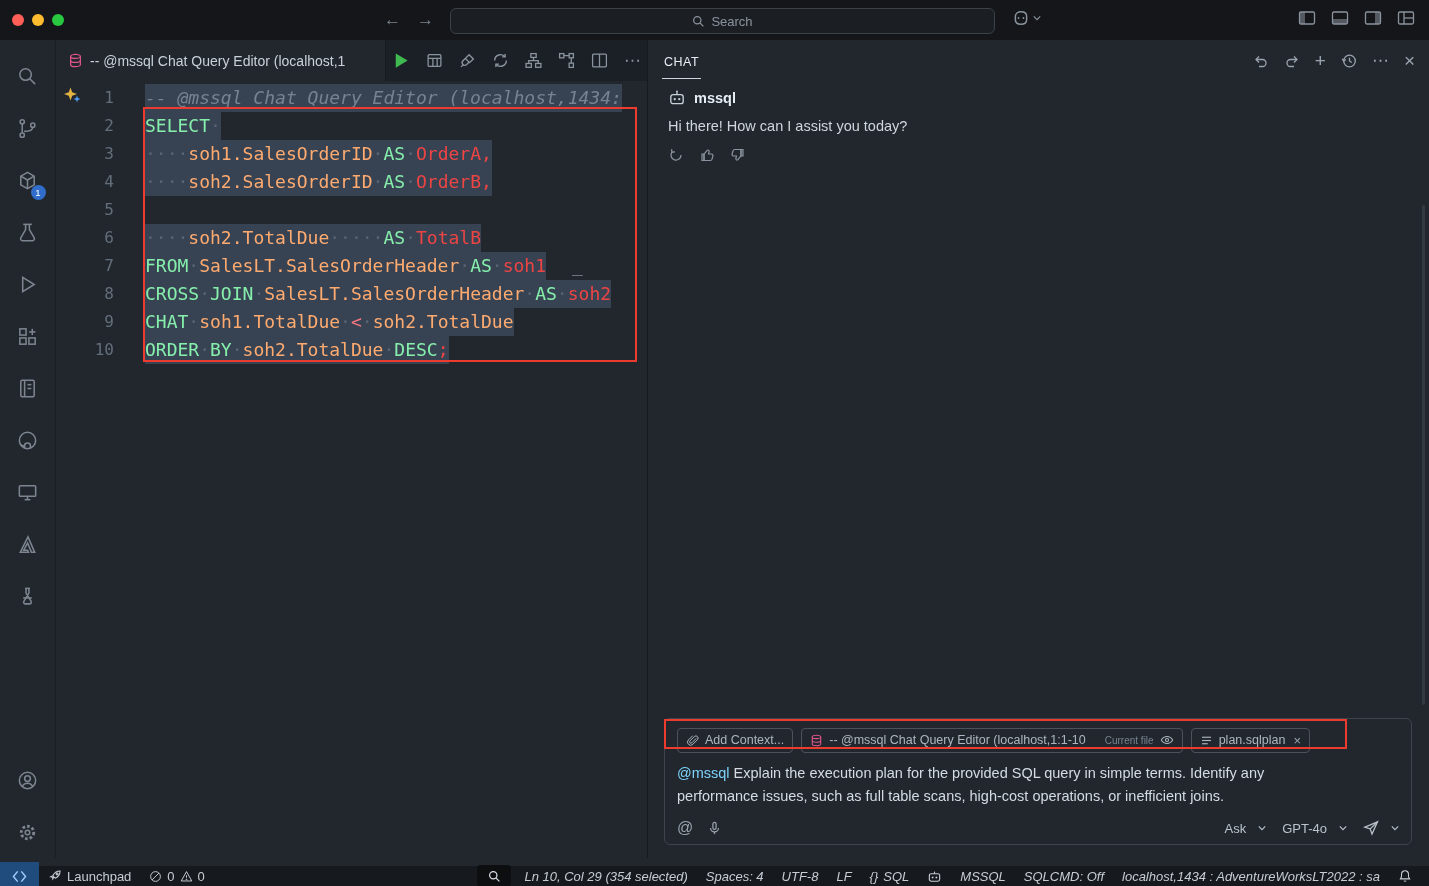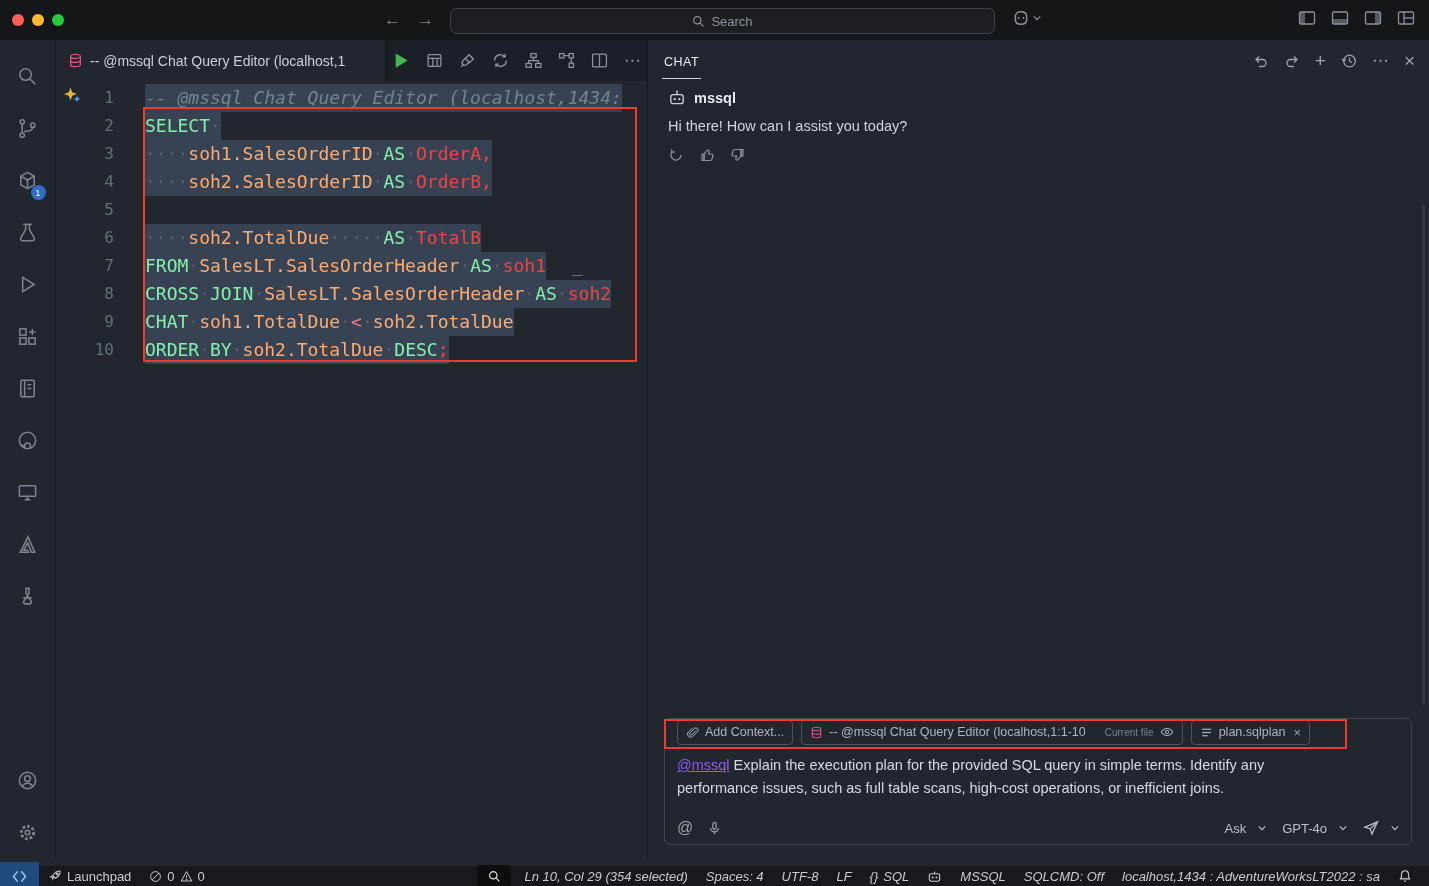--- a/index.html
+++ b/index.html
@@ -43,27 +43,27 @@
   .chat { position:absolute; top:40px; left:647px; right:0; bottom:28px; background:#22272e; border-left:1px solid #161a1e; }
   .chat-header { position:relative; height:41px; display:flex; align-items:center; }
   .chat-tab { margin-left:14px; padding:12px 2px 9px; font-size:12.5px; letter-spacing:0.5px; color:#e6edf3; border-bottom:1.5px solid #ccd3db; }
   .chat-hicons { position:absolute; right:14px; top:0; height:41px; display:flex; align-items:center; gap:15px; color:#9aa4ae; font-size:17px; }
   .chat-msg { padding:8px 20px 0 20px; }
   .msg-head { display:flex; align-items:center; gap:8px; color:#e6edf3; font-size:14.5px; font-weight:bold; }
   .msg-text { margin-top:11px; color:#cfd6dd; font-size:14.5px; }
   .msg-actions { margin-top:13px; display:flex; gap:15px; color:#8b949e; }
   .chat-scrollbar { position:absolute; right:4px; top:165px; width:3px; height:500px; background:#3b434c; opacity:0.65; border-radius:2px; }
 
-  .chatinput { position:absolute; left:16px; right:17px; bottom:13px; height:127px; border:1px solid #3d444d; border-radius:6px; background:#22272e; padding:0 12px; }
+  .chatinput { position:absolute; left:16px; right:17px; bottom:13px; height:127px; border:1px solid #3d444d; border-radius:6px; background:#22272e; padding:8px 12px; }
   .chips { display:flex; gap:8px; align-items:center; height:26px; }
   .chip { display:flex; align-items:center; gap:6px; height:25px; padding:0 8px; border:1px solid #4a525c; border-radius:4px; font-size:12.5px; color:#adb6c0; white-space:nowrap; cursor:pointer; }
   .chip .note { color:#768390; font-size:10px; margin-left:13px; }
   .chip .chip-x { color:#9aa4ae; font-size:13px; margin-left:2px; }
   .chatinput .q { margin-top:9px; font-size:14.5px; line-height:23px; color:#d4dbe3; max-width:655px; }
-  .mention { color:#8b5cf6;text-decoration:underline; }
+  .mention { color:#7dd3fc; }
   .ci-bottom { position:absolute; left:12px; right:12px; bottom:7px; display:flex; align-items:center; gap:14px; color:#9aa4ae; font-size:13px; }
   .ci-right { margin-left:auto; display:flex; align-items:center; gap:16px; color:#bac3cc; }
   .dd { display:flex; align-items:center; gap:12px; cursor:pointer; }
 
   
   .statusbar { position:absolute; left:0; right:0; bottom:0; height:20px; background:#16191d; display:flex; align-items:center; font-size:13px; color:#c6cdd5; }
   .sb-remote { width:39px; height:28px; background:#1f4b7d; display:flex; align-items:center; justify-content:center; color:#9ecbff; }
   .sb-item { display:flex; align-items:center; gap:5px; padding:0 9px; height:28px; cursor:pointer; }
   .sb-right { margin-left:auto; display:flex; align-items:center; padding-right:8px;font-style:italic; }
   .sb-zoom { width:34px; height:22px; background:#0c0e10; border-radius:4px; display:flex; align-items:center; justify-content:center; color:#dbe2e9; margin-right:4px; }

